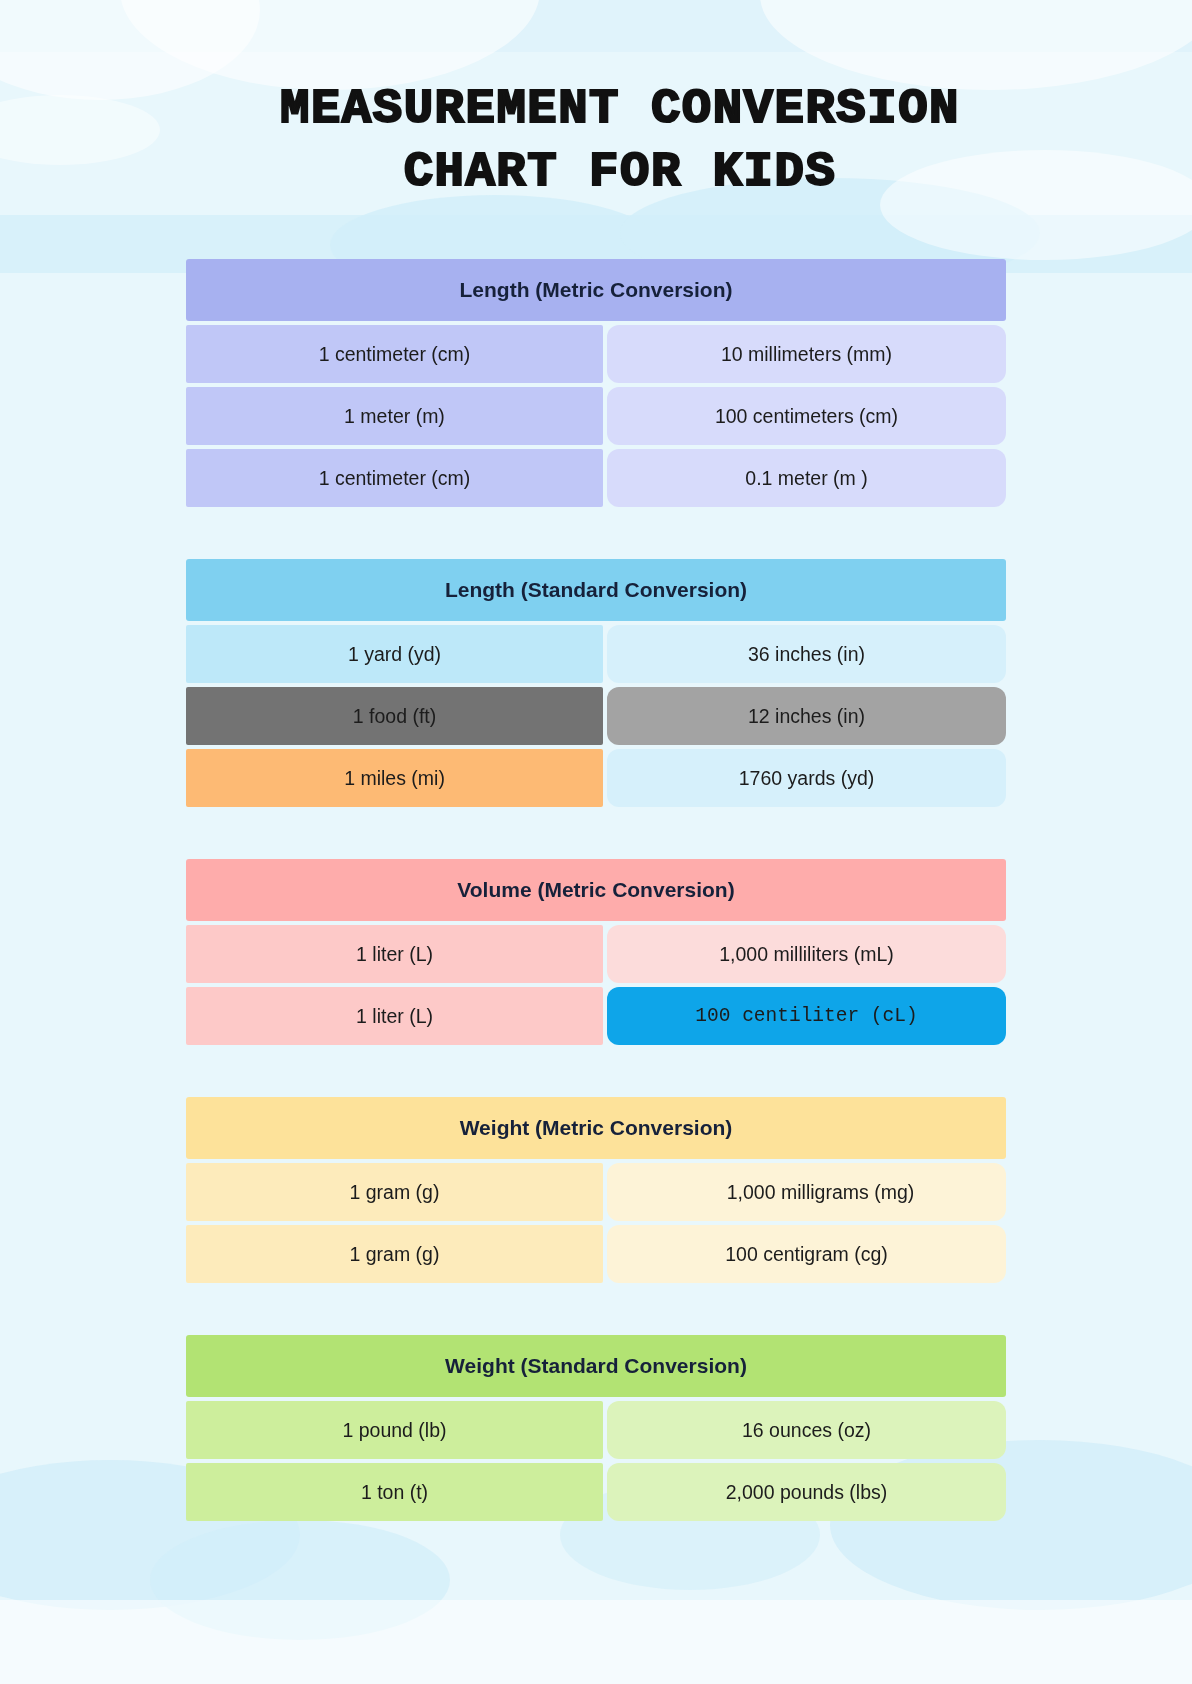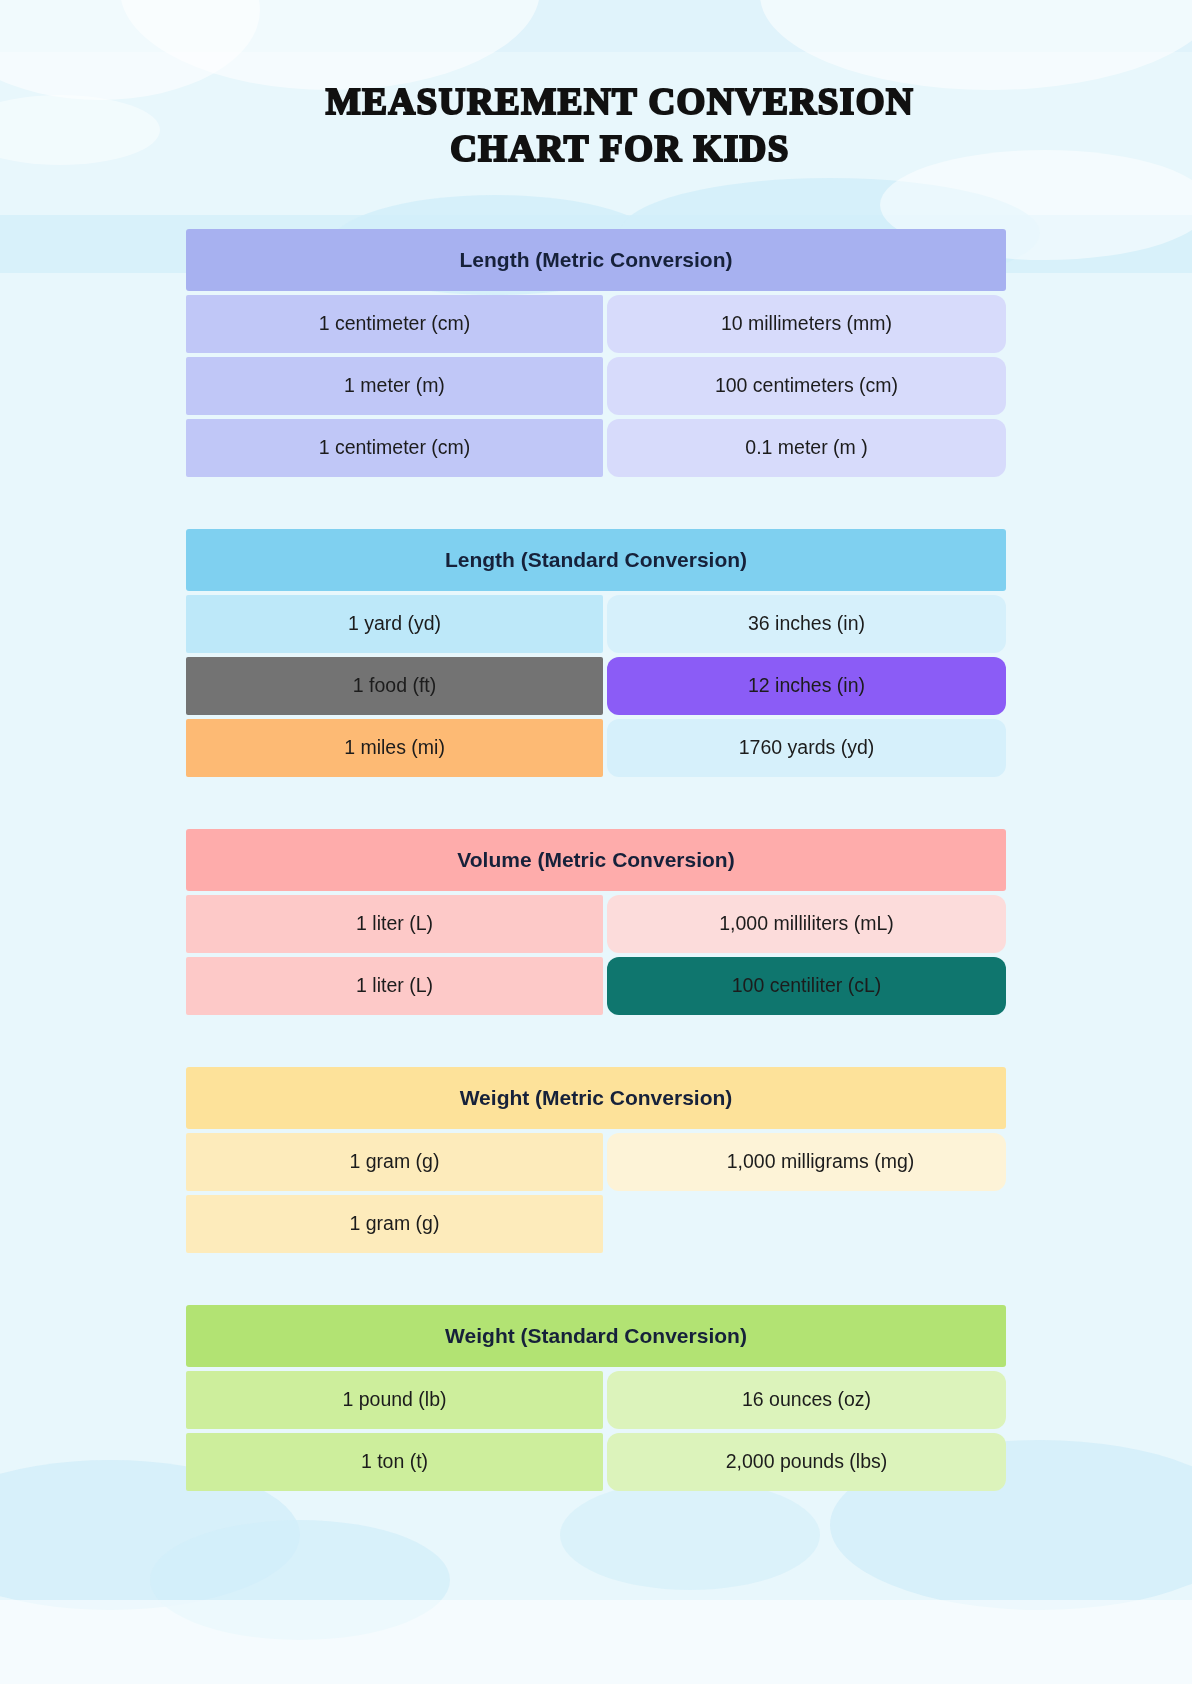--- a/index.html
+++ b/index.html
@@ -41,23 +41,23 @@
     width: 1192px;
     height: 1684px;
     box-sizing: border-box;
   }
 
   .title-wrap {
     padding-top: 78px;
     text-align: center;
   }
   .title-line {
-    font-family: Liberation Serif, serif;
+    font-family: Liberation Mono, monospace;
     font-weight: bold;
-    font-size: 37px;
+    font-size: 49px;
     letter-spacing: 1.5px;
     color: #111111;
     text-transform: uppercase;
     line-height: 1.28;
     padding-left: 48px;
     -webkit-text-stroke: 2.2px #111111;
   }
 
   .tables {
     margin: 0 auto;
@@ -150,46 +150,47 @@
         </div>
       </div>
       <div class="table-block">
         <div class="tbl-header" style="background: rgb(127, 208, 240);">Length (Standard Conversion)</div>
         <div class="tbl-row">
           <div class="cell cell-left" style="background: rgb(189, 232, 249);">1 yard (yd)</div>
           <div class="cell cell-right" style="background: rgb(214, 240, 251);">36 inches (in)</div>
         </div>
         <div class="tbl-row">
           <div class="cell cell-left" style="background: #737373;">1 food (ft)</div>
-          <div class="cell cell-right" style="background: #8b5cf6;">12 inches (in)</div>
+          <div class="cell cell-right" style="background: #a3a3a3;">12 inches (in)</div>
         </div>
         <div class="tbl-row">
           <div class="cell cell-left" style="background: #fdba74;">1 miles (mi)</div>
           <div class="cell cell-right" style="background: rgb(214, 240, 251);">1760 yards (yd)</div>
         </div>
       </div>
       <div class="table-block">
         <div class="tbl-header" style="background: rgb(254, 172, 171);">Volume (Metric Conversion)</div>
         <div class="tbl-row">
           <div class="cell cell-left" style="background: rgb(253, 201, 200);">1 liter (L)</div>
           <div class="cell cell-right" style="background: rgb(252, 220, 219);">1,000 milliliters (mL)</div>
         </div>
         <div class="tbl-row">
           <div class="cell cell-left" style="background: rgb(253, 201, 200);">1 liter (L)</div>
-          <div class="cell cell-right" style="background: #0f766e;">100 centiliter (cL)</div>
+          <div class="cell cell-right" style="background: #0ea5e9; font-family: Liberation Mono, monospace;">100 centiliter (cL)</div>
         </div>
       </div>
       <div class="table-block">
         <div class="tbl-header" style="background: rgb(253, 226, 154);">Weight (Metric Conversion)</div>
         <div class="tbl-row">
           <div class="cell cell-left" style="background: rgb(253, 235, 187);">1 gram (g)</div>
           <div class="cell cell-right" style="background: rgb(253, 243, 215); padding-left: 28px;">1,000 milligrams (mg)</div>
         </div>
         <div class="tbl-row">
           <div class="cell cell-left" style="background: rgb(253, 235, 187);">1 gram (g)</div>
+          <div class="cell cell-right" style="background: rgb(253, 243, 215);">100 centigram (cg)</div>
         </div>
       </div>
       <div class="table-block">
         <div class="tbl-header" style="background: rgb(178, 227, 115);">Weight (Standard Conversion)</div>
         <div class="tbl-row">
           <div class="cell cell-left" style="background: rgb(205, 238, 156);">1 pound (lb)</div>
           <div class="cell cell-right" style="background: rgb(220, 243, 187);">16 ounces (oz)</div>
         </div>
         <div class="tbl-row">
           <div class="cell cell-left" style="background: rgb(205, 238, 156);">1 ton (t)</div>

